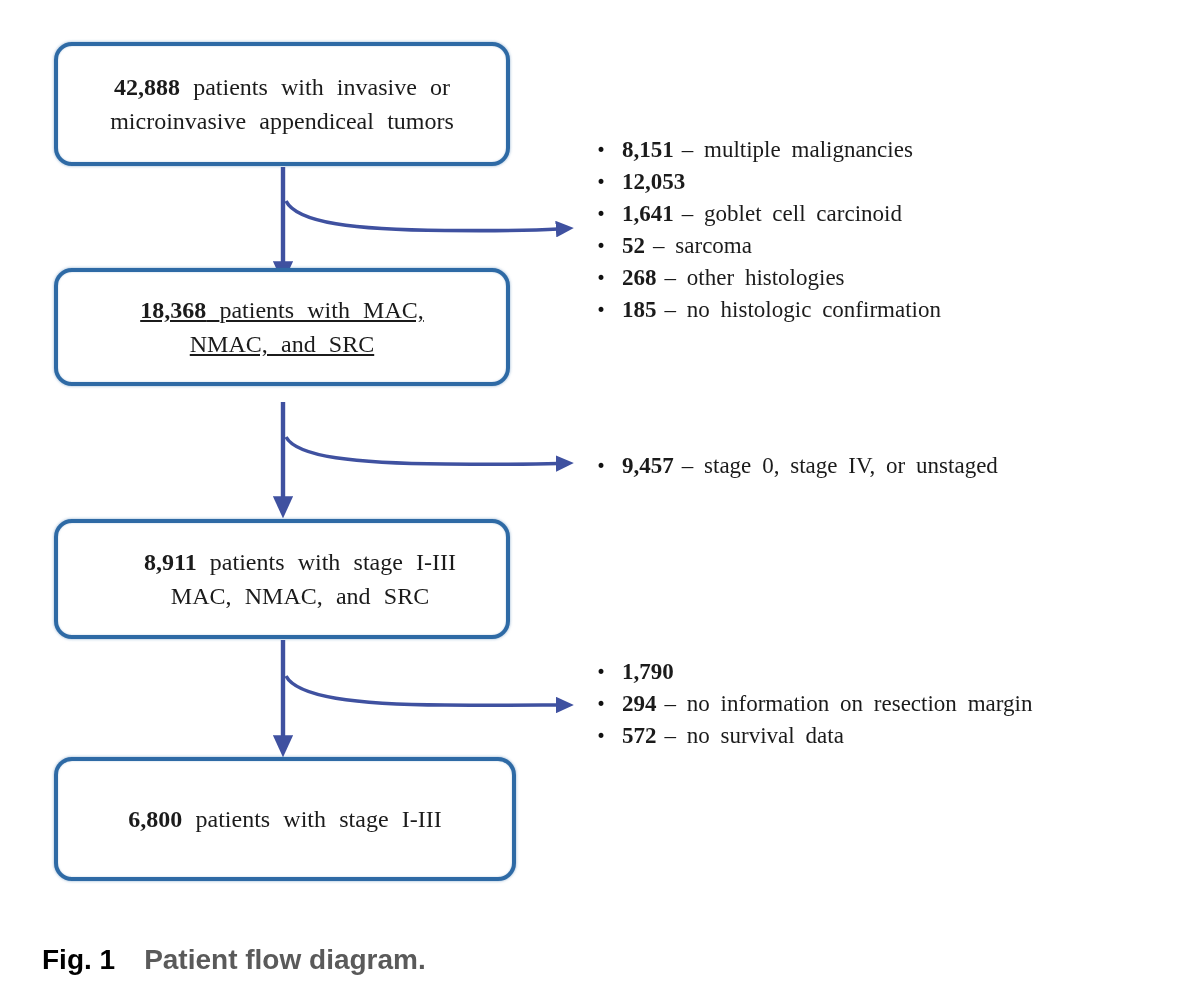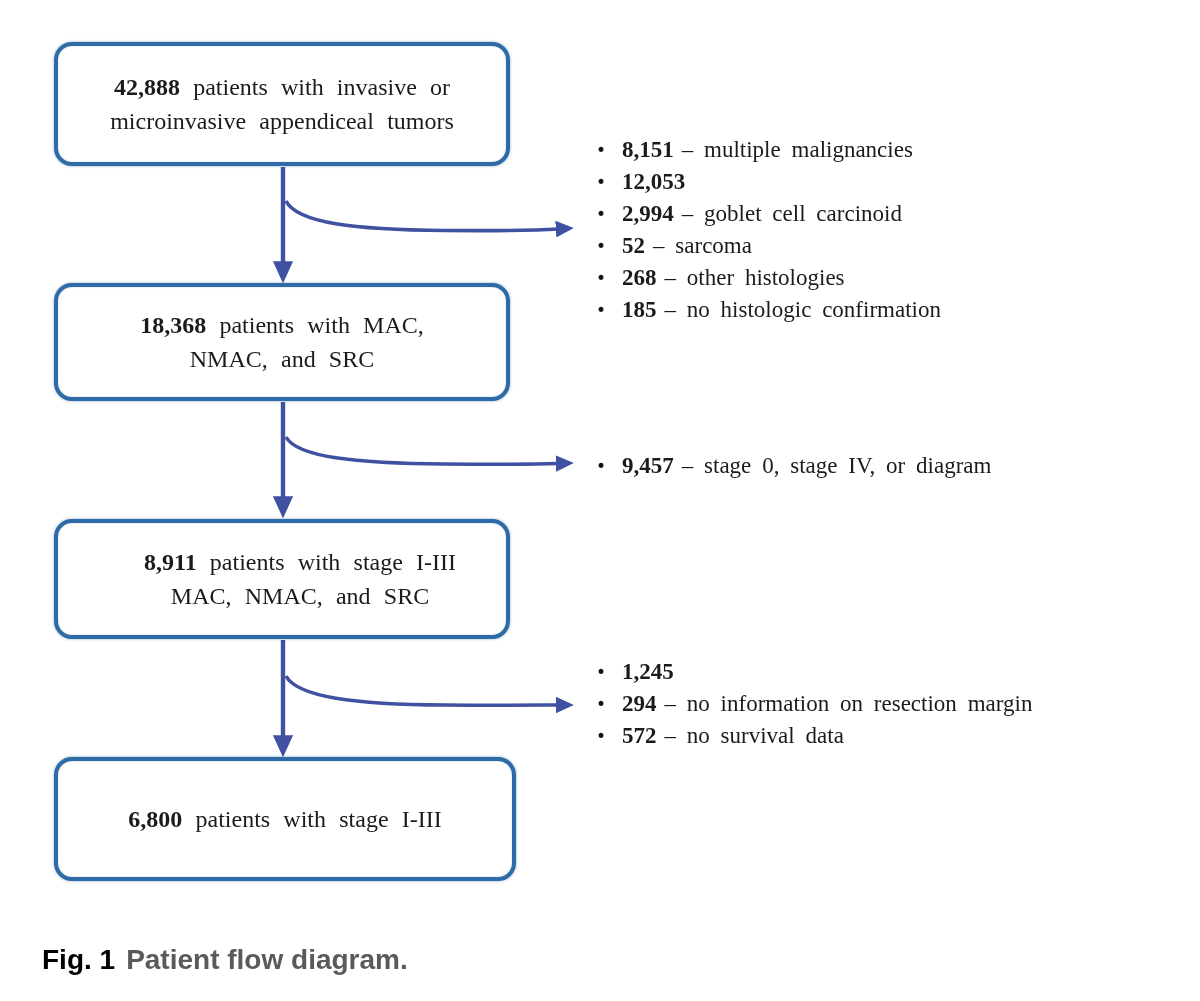--- a/index.html
+++ b/index.html
@@ -50,21 +50,21 @@
     width:26px;flex:0 0 26px;align-self:center;line-height:32px;
   }
   .excl-item .num{font-weight:bold;margin-right:8px;}
 
   .caption{
     position:absolute;left:42px;top:944px;z-index:2;
     font-family:"Liberation Sans","DejaVu Sans",sans-serif;
     font-size:28px;font-weight:bold;white-space:nowrap;
   }
   .caption .fig{color:var(--caption_fig);}
-  .caption .title{color:var(--caption_title);margin-left:11px;}
+  .caption .title{color:var(--caption_title);margin-left:29px;}
 </style>
 </head>
 <body>
 
 <div class="stage">
 
   <svg class="connectors" width="1200" height="1001" viewBox="0 0 1200 1001">
     <defs>
       <marker id="ah" markerWidth="5" markerHeight="4.6" refX="0.6" refY="2.3" orient="auto" markerUnits="strokeWidth">
         <path class="ah" d="M0,0 L5,2.3 L0,4.6 Z"></path>
@@ -78,21 +78,21 @@
     <path class="branch" d="M286,676 C297,697 355,704.5 445,705 C505,705.5 542,705 558,705" marker-end="url(#ah)"></path>
   </svg>
 
   <div class="fbox" style="left:54px;top:42px;width:456px;height:124px;">
     <div class="fbox-text">
       <div><span class="num">42,888</span> <span>patients with invasive or</span></div>
       <div>microinvasive appendiceal tumors</div>
     </div>
   </div>
 
-  <div class="fbox" style="left:54px;top:283px;width:456px;height:118px;">
+  <div class="fbox" style="left:54px;top:268px;width:456px;height:118px;text-decoration:underline;">
     <div class="fbox-text">
       <div><span class="num">18,368</span> <span>patients with MAC,</span></div>
       <div>NMAC, and SRC</div>
     </div>
   </div>
 
   <div class="fbox" style="left:54px;top:519px;width:456px;height:120px;padding-left:36px;">
     <div class="fbox-text">
       <div><span class="num">8,911</span> <span>patients with stage I-III</span></div>
       <div>MAC, NMAC, and SRC</div>
@@ -110,21 +110,21 @@
       <span class="bullet">•</span>
         <span class="num">8,151</span>
         <span class="lbl">– multiple malignancies</span>
     </div>
     <div class="excl-item">
       <span class="bullet">•</span>
         <span class="num">12,053</span>
     </div>
     <div class="excl-item">
       <span class="bullet">•</span>
-        <span class="num">2,994</span>
+        <span class="num">1,641</span>
         <span class="lbl">– goblet cell carcinoid</span>
     </div>
     <div class="excl-item">
       <span class="bullet">•</span>
         <span class="num">52</span>
         <span class="lbl">– sarcoma</span>
     </div>
     <div class="excl-item">
       <span class="bullet">•</span>
         <span class="num">268</span>
@@ -134,28 +134,28 @@
       <span class="bullet">•</span>
         <span class="num">185</span>
         <span class="lbl">– no histologic confirmation</span>
     </div>
   </div>
 
   <div class="excl" style="left:596px;top:450px;">
     <div class="excl-item">
       <span class="bullet">•</span>
         <span class="num">9,457</span>
-        <span class="lbl">– stage 0, stage IV, or diagram</span>
+        <span class="lbl">– stage 0, stage IV, or unstaged</span>
     </div>
   </div>
 
   <div class="excl" style="left:596px;top:656px;">
     <div class="excl-item">
       <span class="bullet">•</span>
-        <span class="num">1,245</span>
+        <span class="num">1,790</span>
     </div>
     <div class="excl-item">
       <span class="bullet">•</span>
         <span class="num">294</span>
         <span class="lbl">– no information on resection margin</span>
     </div>
     <div class="excl-item">
       <span class="bullet">•</span>
         <span class="num">572</span>
         <span class="lbl">– no survival data</span>

